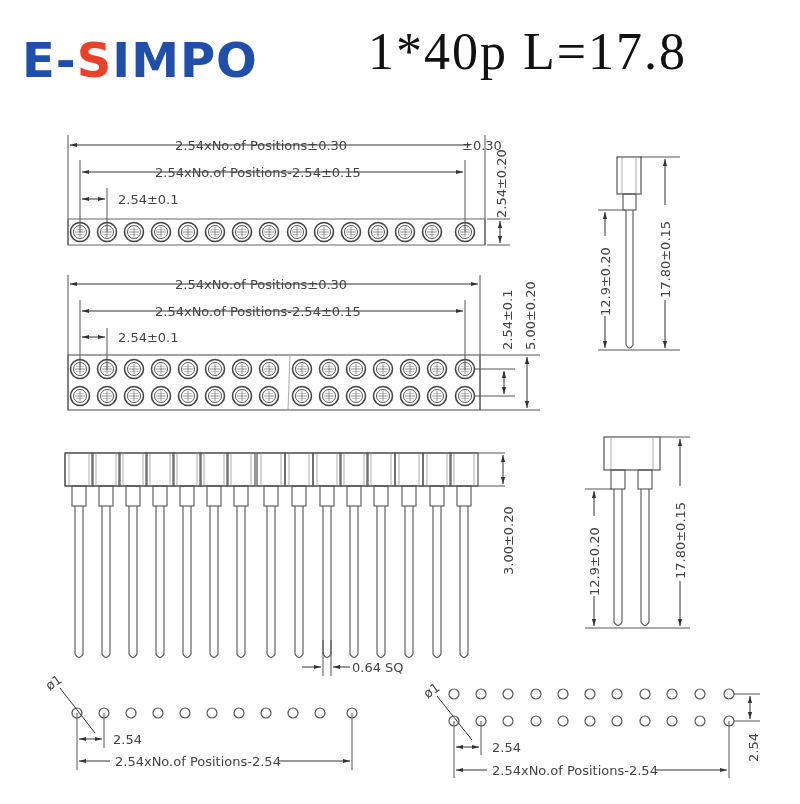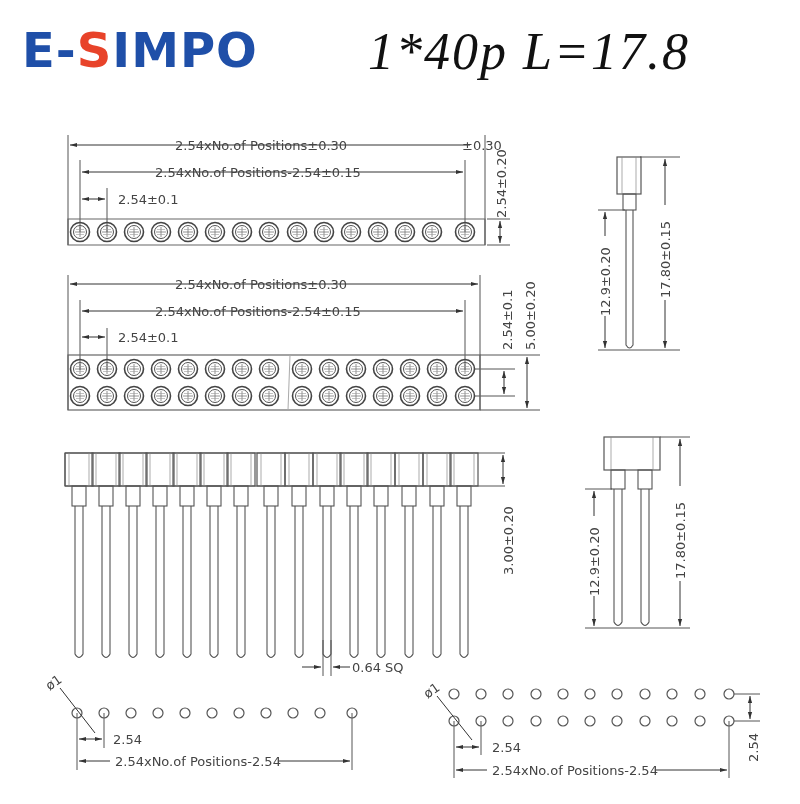--- a/index.html
+++ b/index.html
@@ -1,20 +1,20 @@
 <!DOCTYPE html>
 <html><head>
 <meta charset="utf-8">
 <style>
   html,body{margin:0;padding:0;background:#fff;}
   body{width:800px;height:804px;position:relative;overflow:hidden;font-family:"Liberation Sans",sans-serif;color:#333;}
-  .logo{position:absolute;left:22px;top:26px;font-family:"DejaVu Sans",sans-serif;font-weight:bold;font-size:48px;letter-spacing:1px;line-height:1;}
+  .logo{position:absolute;left:22px;top:36px;font-family:"DejaVu Sans",sans-serif;font-weight:bold;font-size:48px;letter-spacing:1px;line-height:1;}
   .logo .b{color:#1f4fa8;}
   .logo .o{color:#e8432a;}
-  .title{position:absolute;left:368px;top:26px;font-family:"Liberation Serif",serif;font-size:52px;color:#111;letter-spacing:2px;line-height:1;font-style:italic;}
+  .title{position:absolute;left:368px;top:26px;font-family:"Liberation Serif",serif;font-size:52px;color:#111;letter-spacing:2px;line-height:1;}
   svg.dwg{position:absolute;left:0;top:0;}
   .dim{font-family:"DejaVu Sans",sans-serif;font-size:13px;fill:#444;}
 </style>
 </head>
 <body>
 
 <div class="logo">
   <span class="b">E-</span><span class="o">S</span><span class="b">IMP</span><span class="b">O</span>
 </div>
 <div class="title">1*40p L=17.8</div>

